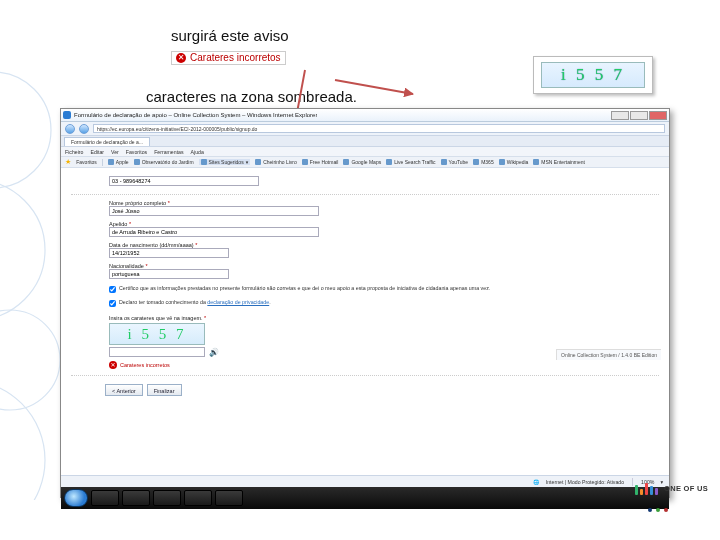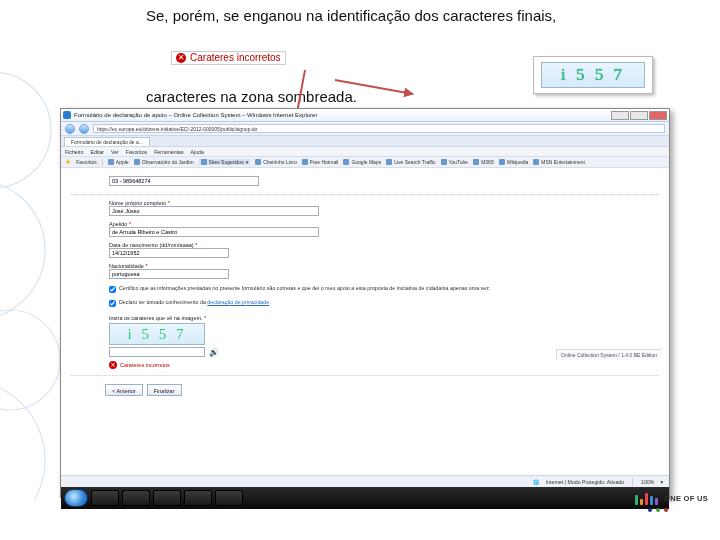--- a/index.html
+++ b/index.html
@@ -53,21 +53,21 @@
   .btnrow { display:flex; gap:4px; margin:8px 0 0 34px; }
   .btn { height:12px; background:linear-gradient(#fff,#e4e9f0); border:1px solid #9bb0c8; font-size:5.5px; padding:0 6px; line-height:12px; color:#223; cursor:pointer; }
   .footer-right { position:absolute; right:8px; bottom:42px; font-size:5px; color:#555; background:#f7f9fc; border-top:1px solid #ddd; border-left:1px solid #ddd; padding:2px 4px; }
 
   .ie-status { height:12px; background:#eef2f8; border-top:1px solid #cbd6e6; display:flex; align-items:center; justify-content:flex-end; padding:0 6px; gap:6px; font-size:5.2px; color:#333; }
   .taskbar { height:22px; background:linear-gradient(180deg,#2a2a2a,#0a0a0a); display:flex; align-items:center; padding:0 3px; gap:3px; }
   .start { width:24px; height:18px; border-radius:10px; background:radial-gradient(circle at 40% 40%, #bfe8ff,#2b7cd3 65%); border:1px solid #0b355f; }
   .tb-app { width:28px; height:16px; background:linear-gradient(#3a3a3a,#1a1a1a); border:1px solid #000; border-radius:2px; }
 
   .arrows { position:absolute; left:265px; top:60px; width:200px; height:380px; pointer-events:none; }
-  .logo { position:absolute; right:12px; bottom:18px; width:80px; height:28px; }
+  .logo { position:absolute; right:12px; bottom:28px; width:80px; height:28px; }
   .logo .t { font-size:7.5px; font-weight:700; color:#333; letter-spacing:.3px; text-align:right; }
   .logo .bar { position:absolute; right:41px; top:-3px; width:32px; height:14px; }
   .logo .bar span { position:absolute; width:3px; bottom:0; border-radius:1px; }
   .logo .bar .b1{ left:0; height:10px; background:#31b36b; }
   .logo .bar .b2{ left:5px; height:6px; background:#f48c2a; }
   .logo .bar .b3{ left:10px; height:12px; background:#e44; }
   .logo .bar .b4{ left:15px; height:9px; background:#3690d8; }
   .logo .bar .b5{ left:20px; height:7px; background:#8c5bc9; }
   .dot { position:absolute; bottom:28px; width:4px; height:4px; border-radius:50%; }
 </style>
@@ -79,22 +79,22 @@
   <div class="circles">
     <svg viewBox="0 0 130 430">
       <circle cx="28" cy="60" r="58" fill="none" stroke="#d7e4f2" stroke-width="1.2"></circle>
       <circle cx="10" cy="180" r="70" fill="none" stroke="#d7e4f2" stroke-width="1.2"></circle>
       <circle cx="45" cy="290" r="50" fill="none" stroke="#d7e4f2" stroke-width="1.2"></circle>
       <circle cx="0" cy="390" r="80" fill="none" stroke="#d7e4f2" stroke-width="1.2"></circle>
     </svg>
   </div>
 
   <div class="text-block">
-    <div class="para"><span>Se, porém, se enganou na identificação dos caracteres finais,</span></div>
     <div class="para">
+      <span>surgirá este aviso</span>
       <span class="inline-badge">
         <span class="x">✕</span>
         <span>Carateres incorretos</span>
       </span>
     </div>
     <div class="para"><span>caracteres na zona sombreada.</span></div>
   </div>
 
   <div class="captcha-chip">
     <div class="cap">i 5 5 7</div>

